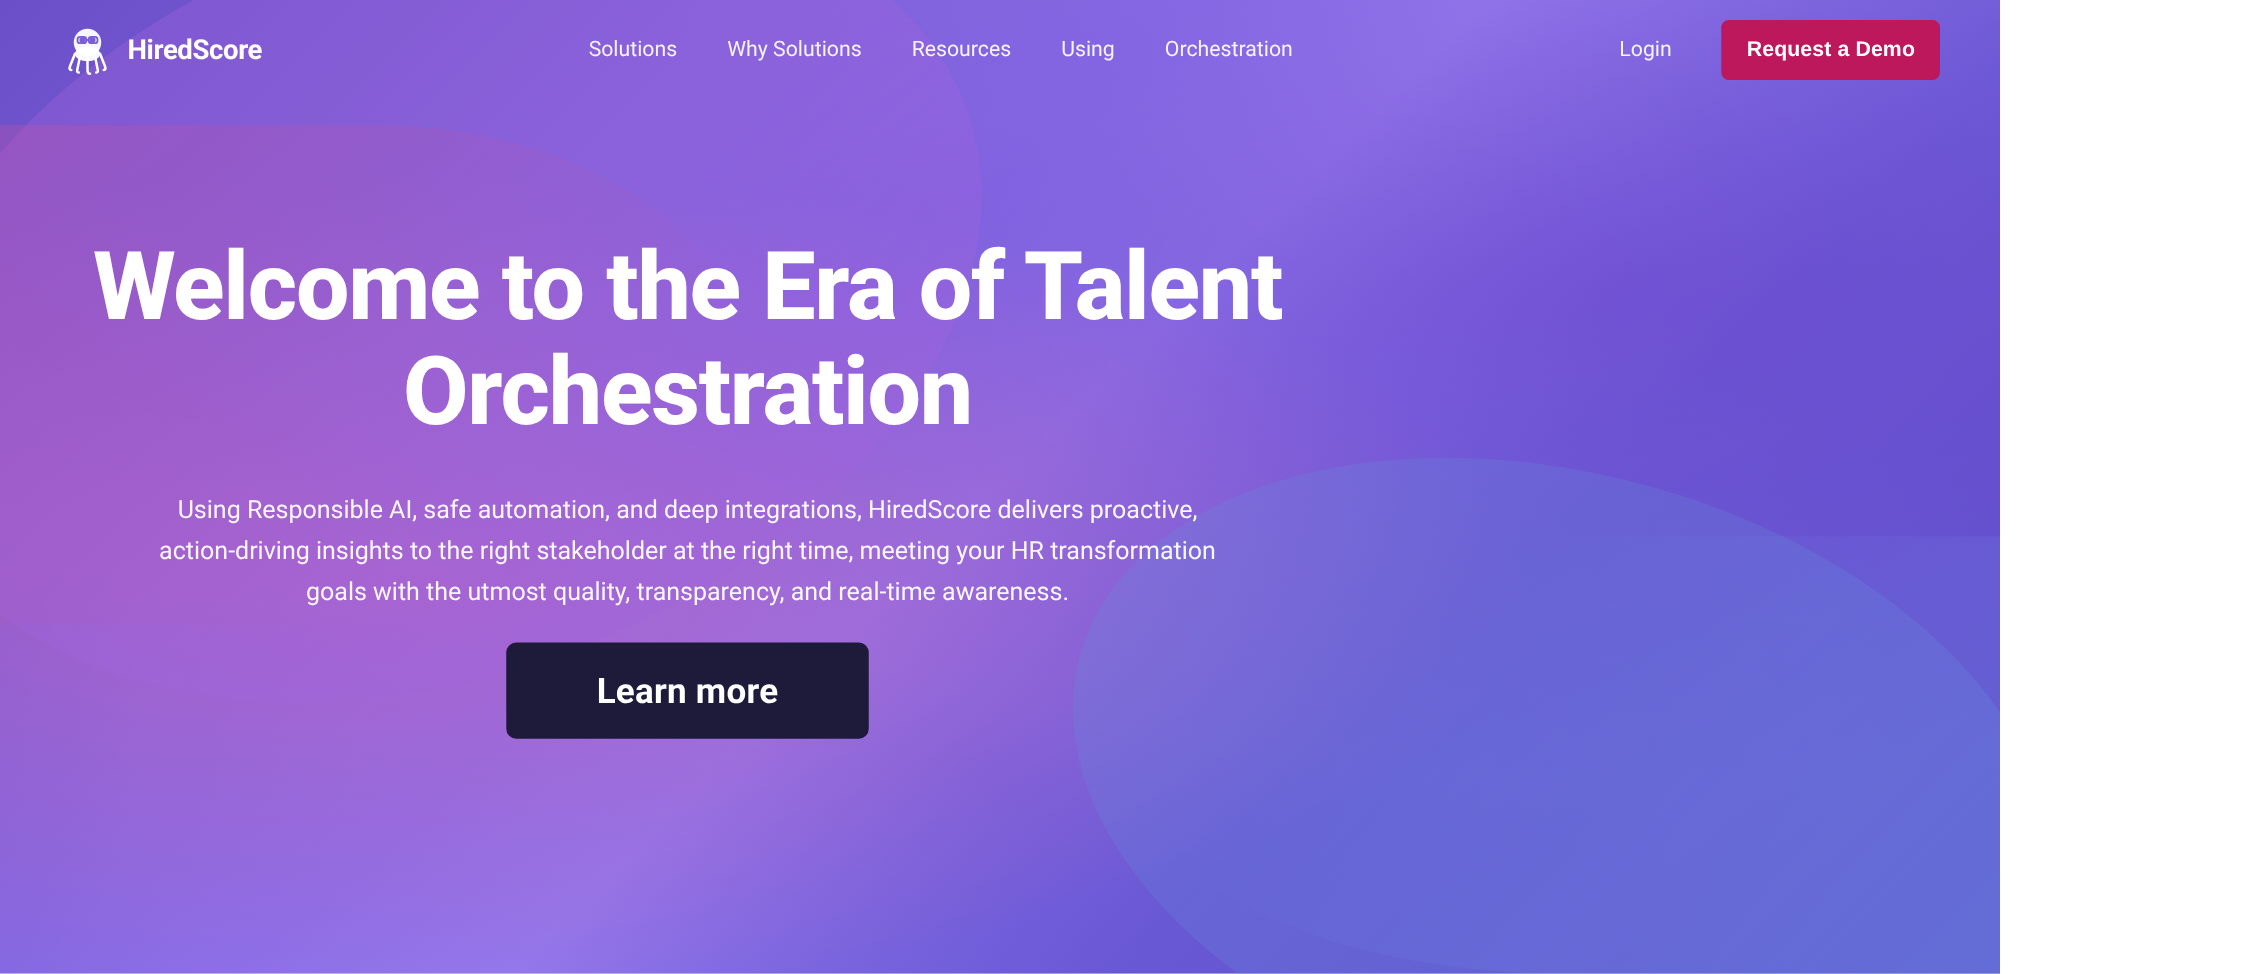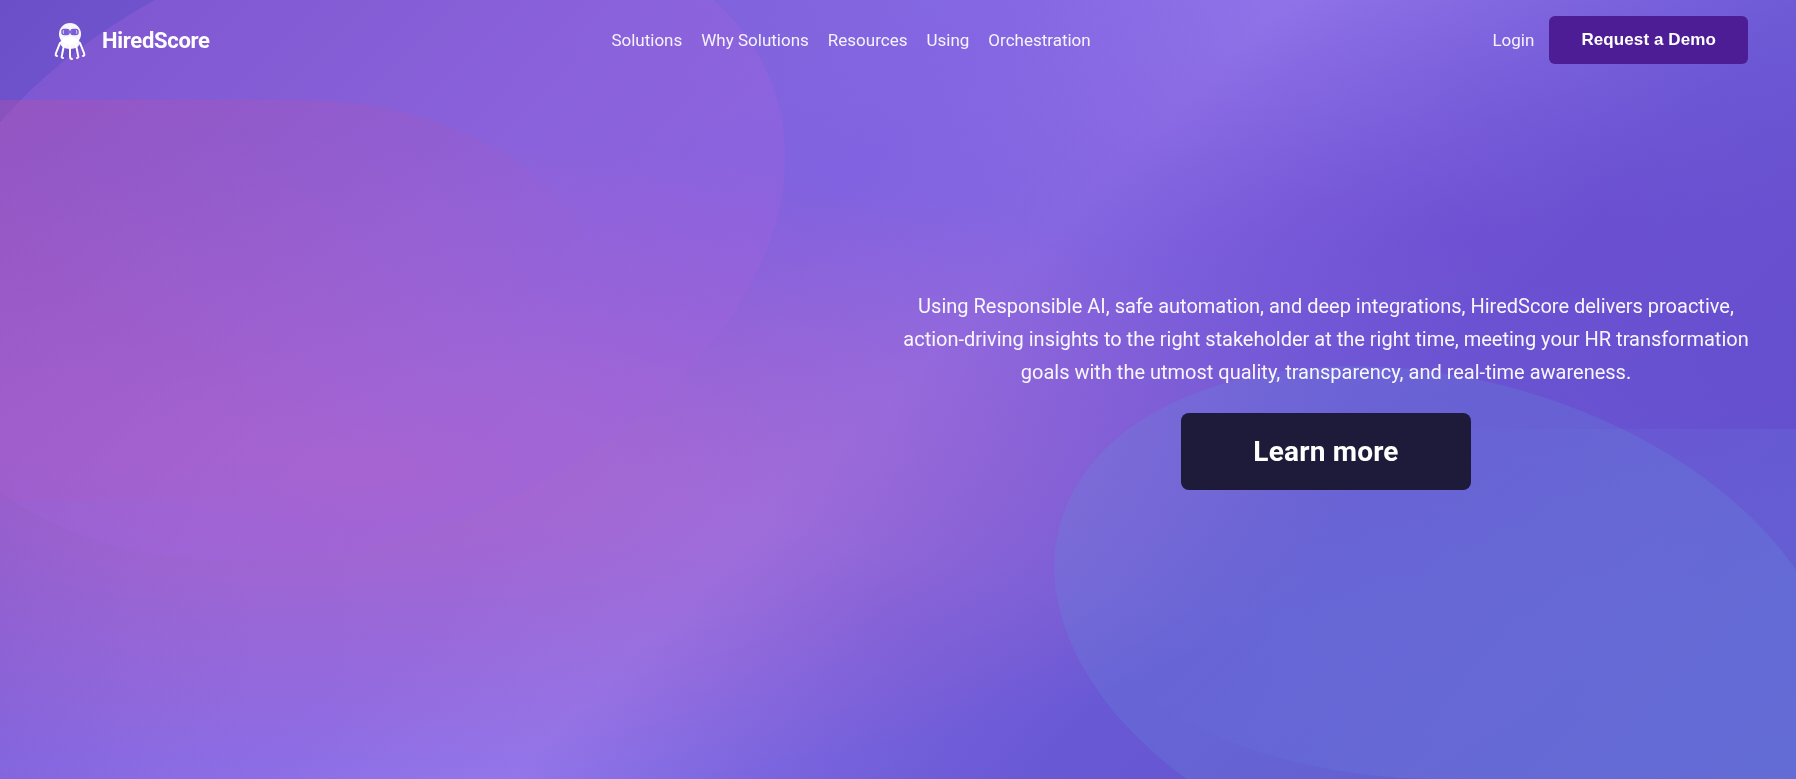--- a/index.html
+++ b/index.html
@@ -44,66 +44,66 @@
     .nav-logo-text {
       color: #ffffff;
       font-size: 22px;
       font-weight: 700;
       letter-spacing: -0.3px;
     }
 
     .nav-links {
       display: flex;
       align-items: center;
-      gap: 19px;
+      gap: 40px;
       list-style: none;
     }
 
     .nav-links a {
       color: #ffffff;
       text-decoration: none;
       font-size: 17px;
       font-weight: 400;
       opacity: 0.92;
     }
 
     .nav-actions {
       display: flex;
       align-items: center;
-      gap: 15px;
+      gap: 40px;
     }
 
     .nav-login {
       color: #ffffff;
       font-size: 17px;
       font-weight: 400;
       text-decoration: none;
       opacity: 0.92;
     }
 
     .nav-cta {
-      background: #4c1d95;
+      background: #be185d;
       color: #ffffff;
       border: none;
-      padding: 14px 32px;
+      padding: 14px 20px;
       border-radius: 6px;
       font-size: 17px;
       font-weight: 600;
       cursor: pointer;
       letter-spacing: 0.1px;
     }
 
     
     .hero {
       position: relative;
-      width: 1796px;
+      width: 1600px;
       height: 779px;
       display: flex;
       flex-direction: column;
-      align-items: flex-end;
+      align-items: flex-start;
       justify-content: center;
       text-align: center;
       overflow: hidden;
     }
 
     
     .hero-bg {
       position: absolute;
       inset: 0;
       background:
@@ -254,16 +254,17 @@
       </li>
     </ul>
 
     <div class="nav-actions">
       <a href="#" class="nav-login">Login</a>
       <button class="nav-cta">Request a Demo</button>
     </div>
   </nav>
 
   <div class="hero-content">
+    <h1 class="hero-title">Welcome to the Era of Talent Orchestration</h1>
     <p class="hero-subtitle">Using Responsible AI, safe automation, and deep integrations, HiredScore delivers proactive, action-driving insights to the right stakeholder at the right time, meeting your HR transformation goals with the utmost quality, transparency, and real-time awareness.</p>
     <a href="#" class="hero-learn-more">Learn more</a>
   </div>
 </div>
 
 </body></html>

